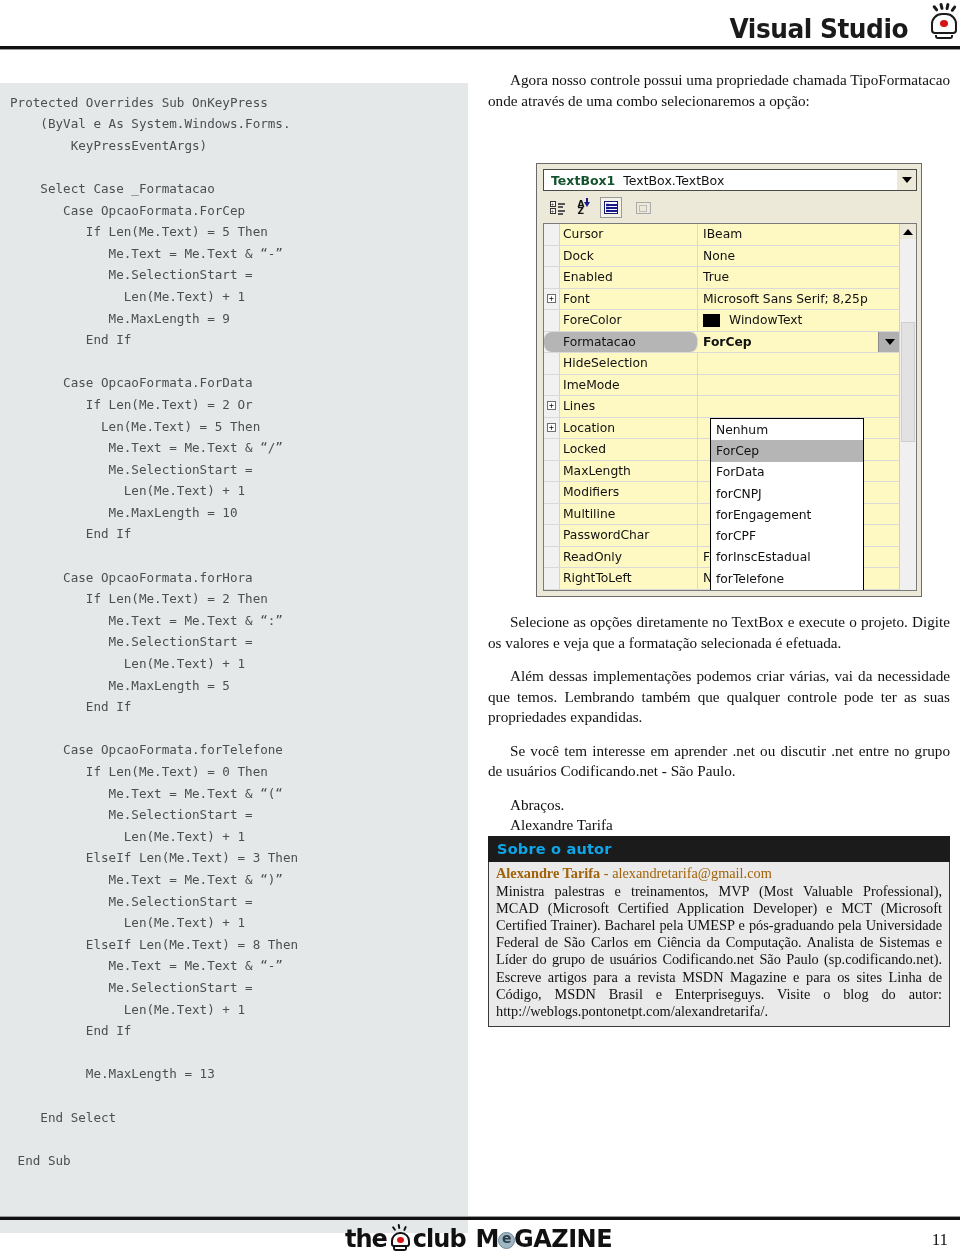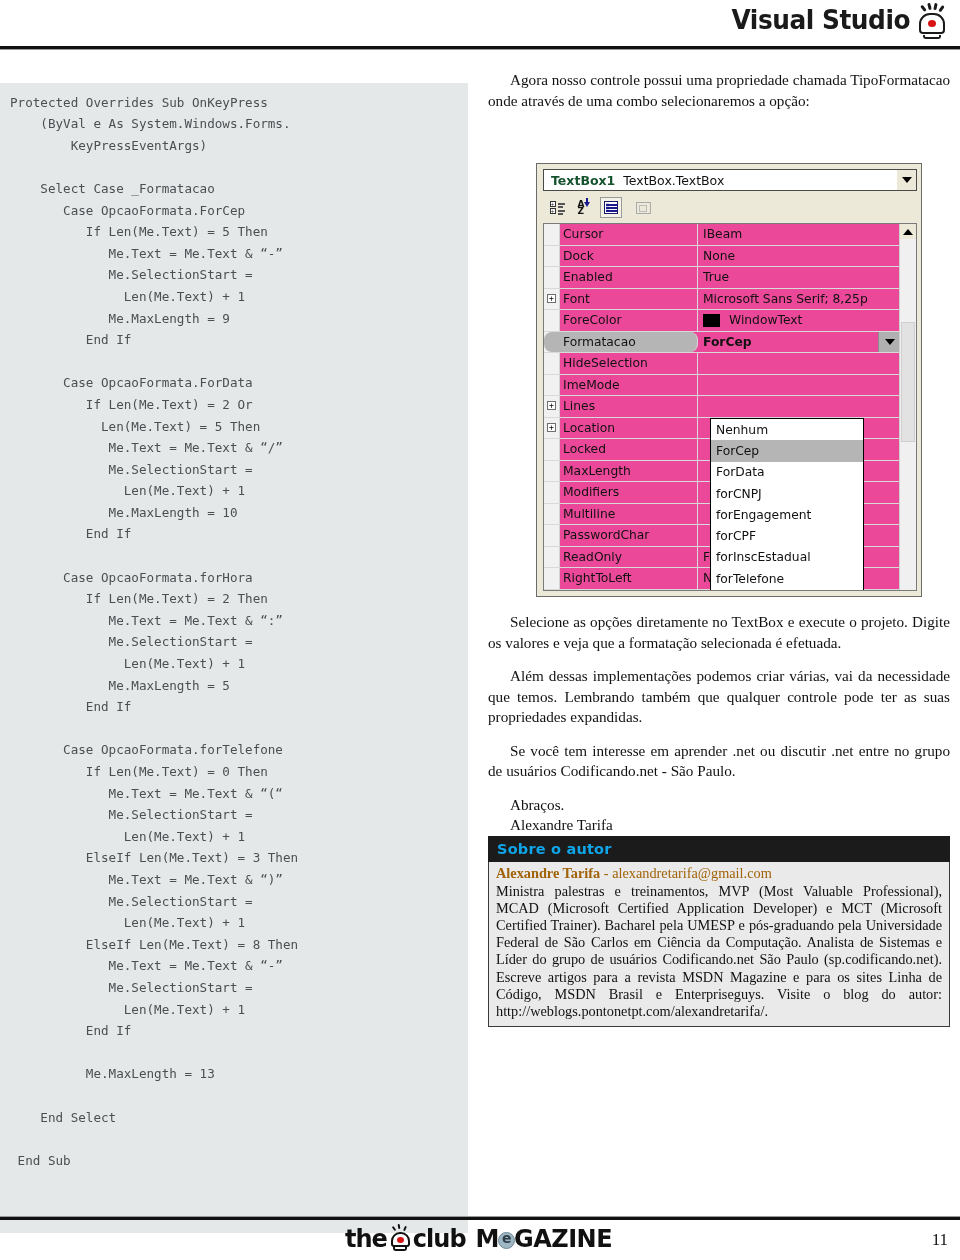--- a/index.html
+++ b/index.html
@@ -10,22 +10,22 @@
     font-family:"Liberation Serif", serif;
     position:relative;
     overflow:hidden;
   }
 
   
   .header {
     position:absolute; left:0; top:0; width:960px; height:54px;
   }
   .vs-logo {
-    position:absolute; right:12px; top:4px;
-    display:flex; align-items:flex-start; gap:6px;
+    position:absolute; right:0; top:4px;
+    display:flex; align-items:flex-end; gap:20px;
   }
   .vs-logo-text {
     font-family:"DejaVu Sans", sans-serif;
     font-weight:bold; font-size:27px; letter-spacing:-0.5px;
     color:#1a1a1a;
     transform:scaleX(0.92);
     transform-origin:right center;
   }
   .vs-mark { position:relative; width:32px; height:40px; }
   .vs-mark .body {
@@ -140,21 +140,21 @@
 
   .ico-props { width:14px;height:13px;border:1.5px solid #1a1a6b;background:#fff;position:relative;}
   .ico-props .bar { position:absolute; left:1px; height:1.5px; background:#1a1a8c; }
   .ico-props .side { position:absolute; left:1px; top:1px; width:3px; height:9px; background:#c8c8e8;}
 
   .ico-page { width:15px;height:12px;border:1.5px solid #aaa;background:#ece9d8; position:relative;}
   .ico-page:after{content:"";position:absolute;left:2px;top:2px;width:6px;height:5px;border:1px solid #bbb;}
 
   .grid {
     position:absolute; left:6px; top:59px; width:374px; height:368px;
-    background:#ec4899; border:1px solid #7a7a7a; overflow:hidden;
+    background:#fef9c3; border:1px solid #7a7a7a; overflow:hidden;
   }
   .gutter {
     position:absolute; left:0; top:0; width:16px; height:100%;
     background:#f1f1f1; border-right:1px solid #d4d4d4;
   }
   .rows { position:absolute; left:0; top:0; width:356px; }
   .prow {
     height:21.5px; display:flex; align-items:center;
     border-bottom:1px solid #d9d9d9; position:relative;
   }

